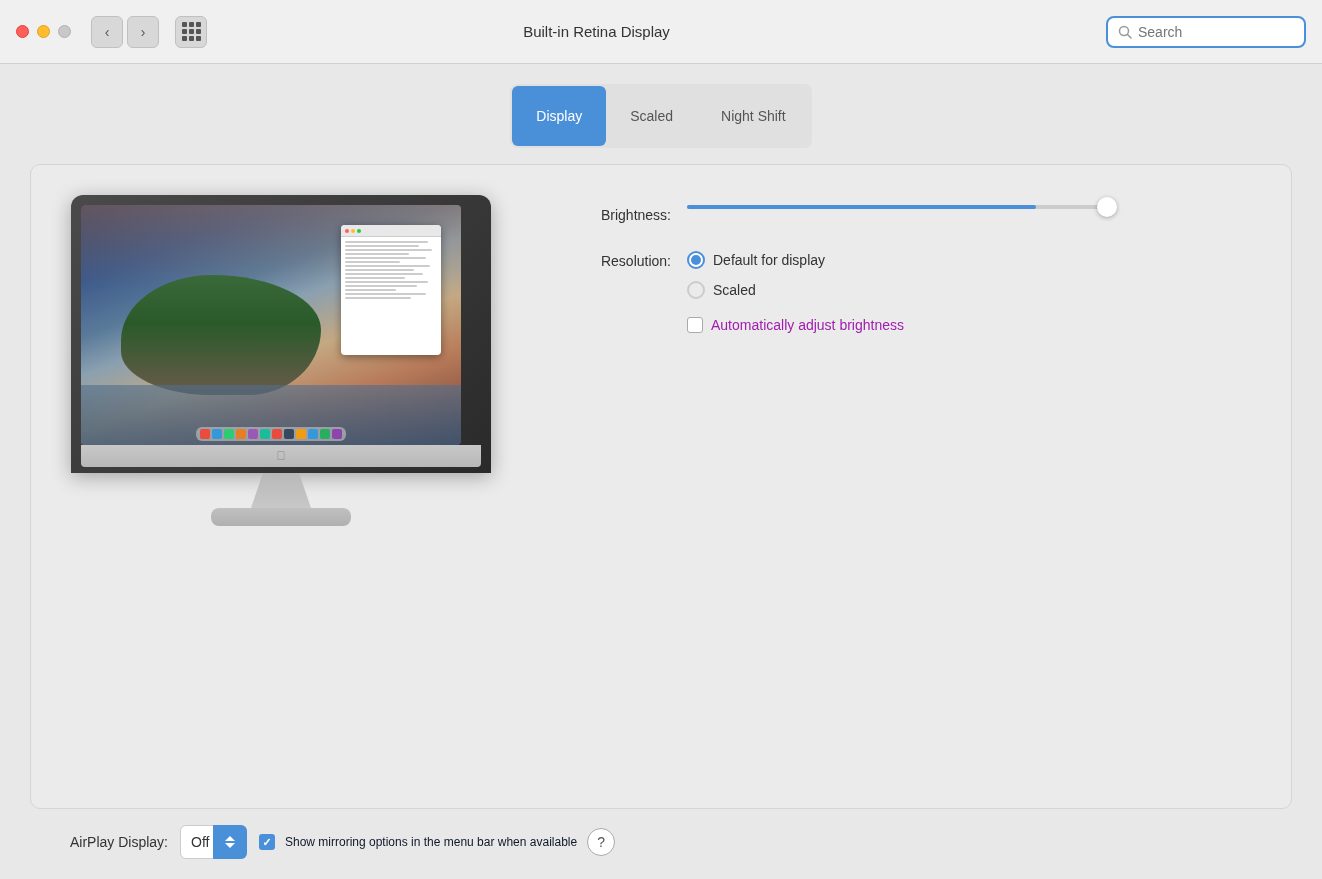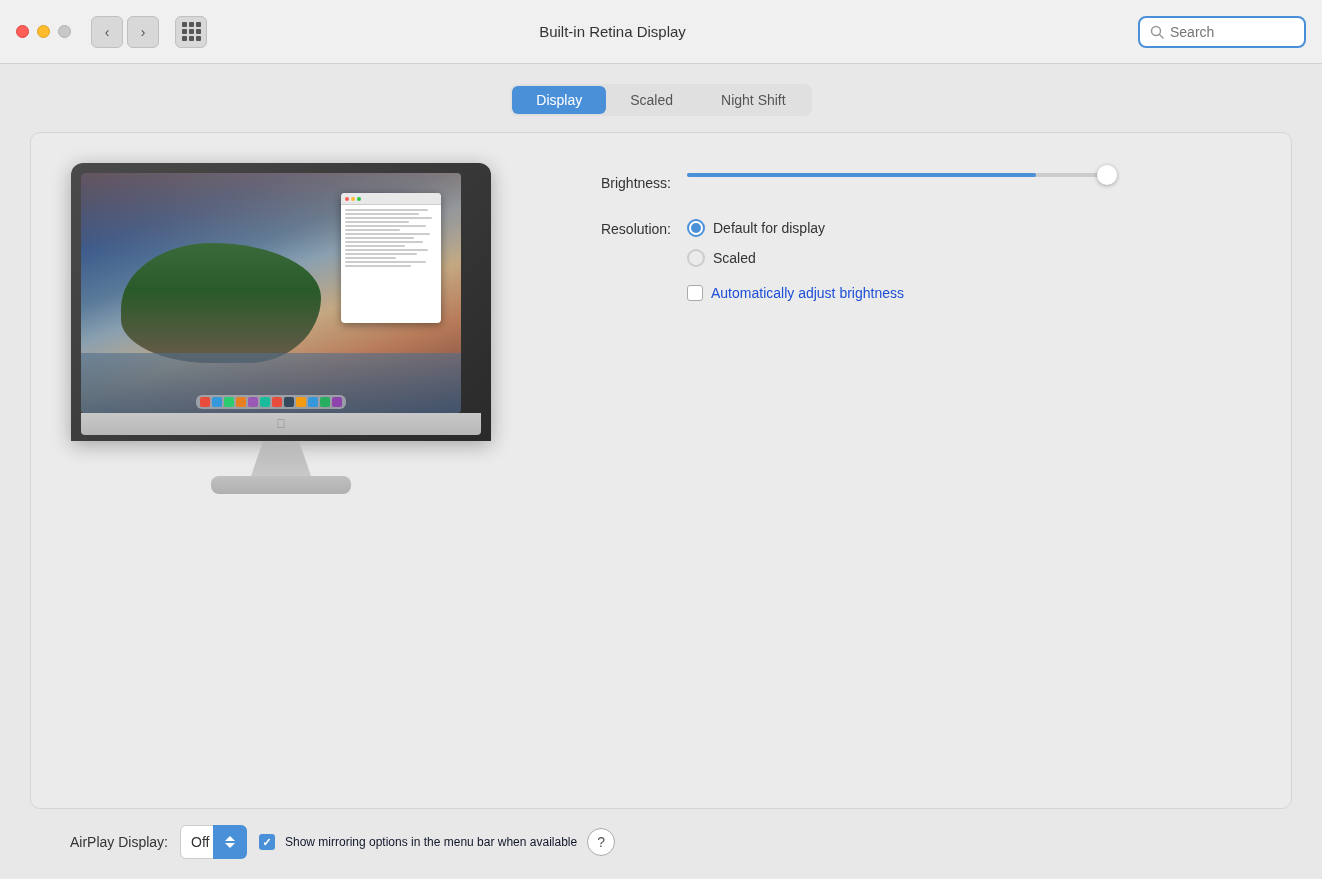--- a/index.html
+++ b/index.html
@@ -100,21 +100,21 @@
       margin-left: -120px;
     }
 
     .search-box {
       display: flex;
       align-items: center;
       background: white;
       border: 2px solid #4a90d9;
       border-radius: 8px;
       padding: 6px 10px;
-      width: 168px;
+      width: 200px;
       gap: 6px;
     }
 
     .search-icon-svg {
       color: #999;
       flex-shrink: 0;
     }
 
     .search-input {
       border: none;
@@ -143,21 +143,21 @@
 
     .tabs {
       display: flex;
       background: #e0e0e0;
       border-radius: 8px;
       padding: 2px;
       gap: 0;
     }
 
     .tab {
-      padding: 6px 24px;
+      padding: 22px 24px;
       border-radius: 6px;
       font-size: 14px;
       cursor: pointer;
       color: #555;
       border: none;
       background: transparent;
       font-weight: 400;
     }
 
     .tab.active {
@@ -452,21 +452,21 @@
       height: 16px;
       border: 1.5px solid #aaa;
       border-radius: 3px;
       background: white;
       flex-shrink: 0;
       cursor: pointer;
     }
 
     .checkbox-label {
       font-size: 14px;
-      color: #1d4ed8;
+      color: #a21caf;
     }
 
     
     .bottom-section {
       display: flex;
       flex-direction: row;
       gap: 12px;
       padding: 0 8px;
     }
 

